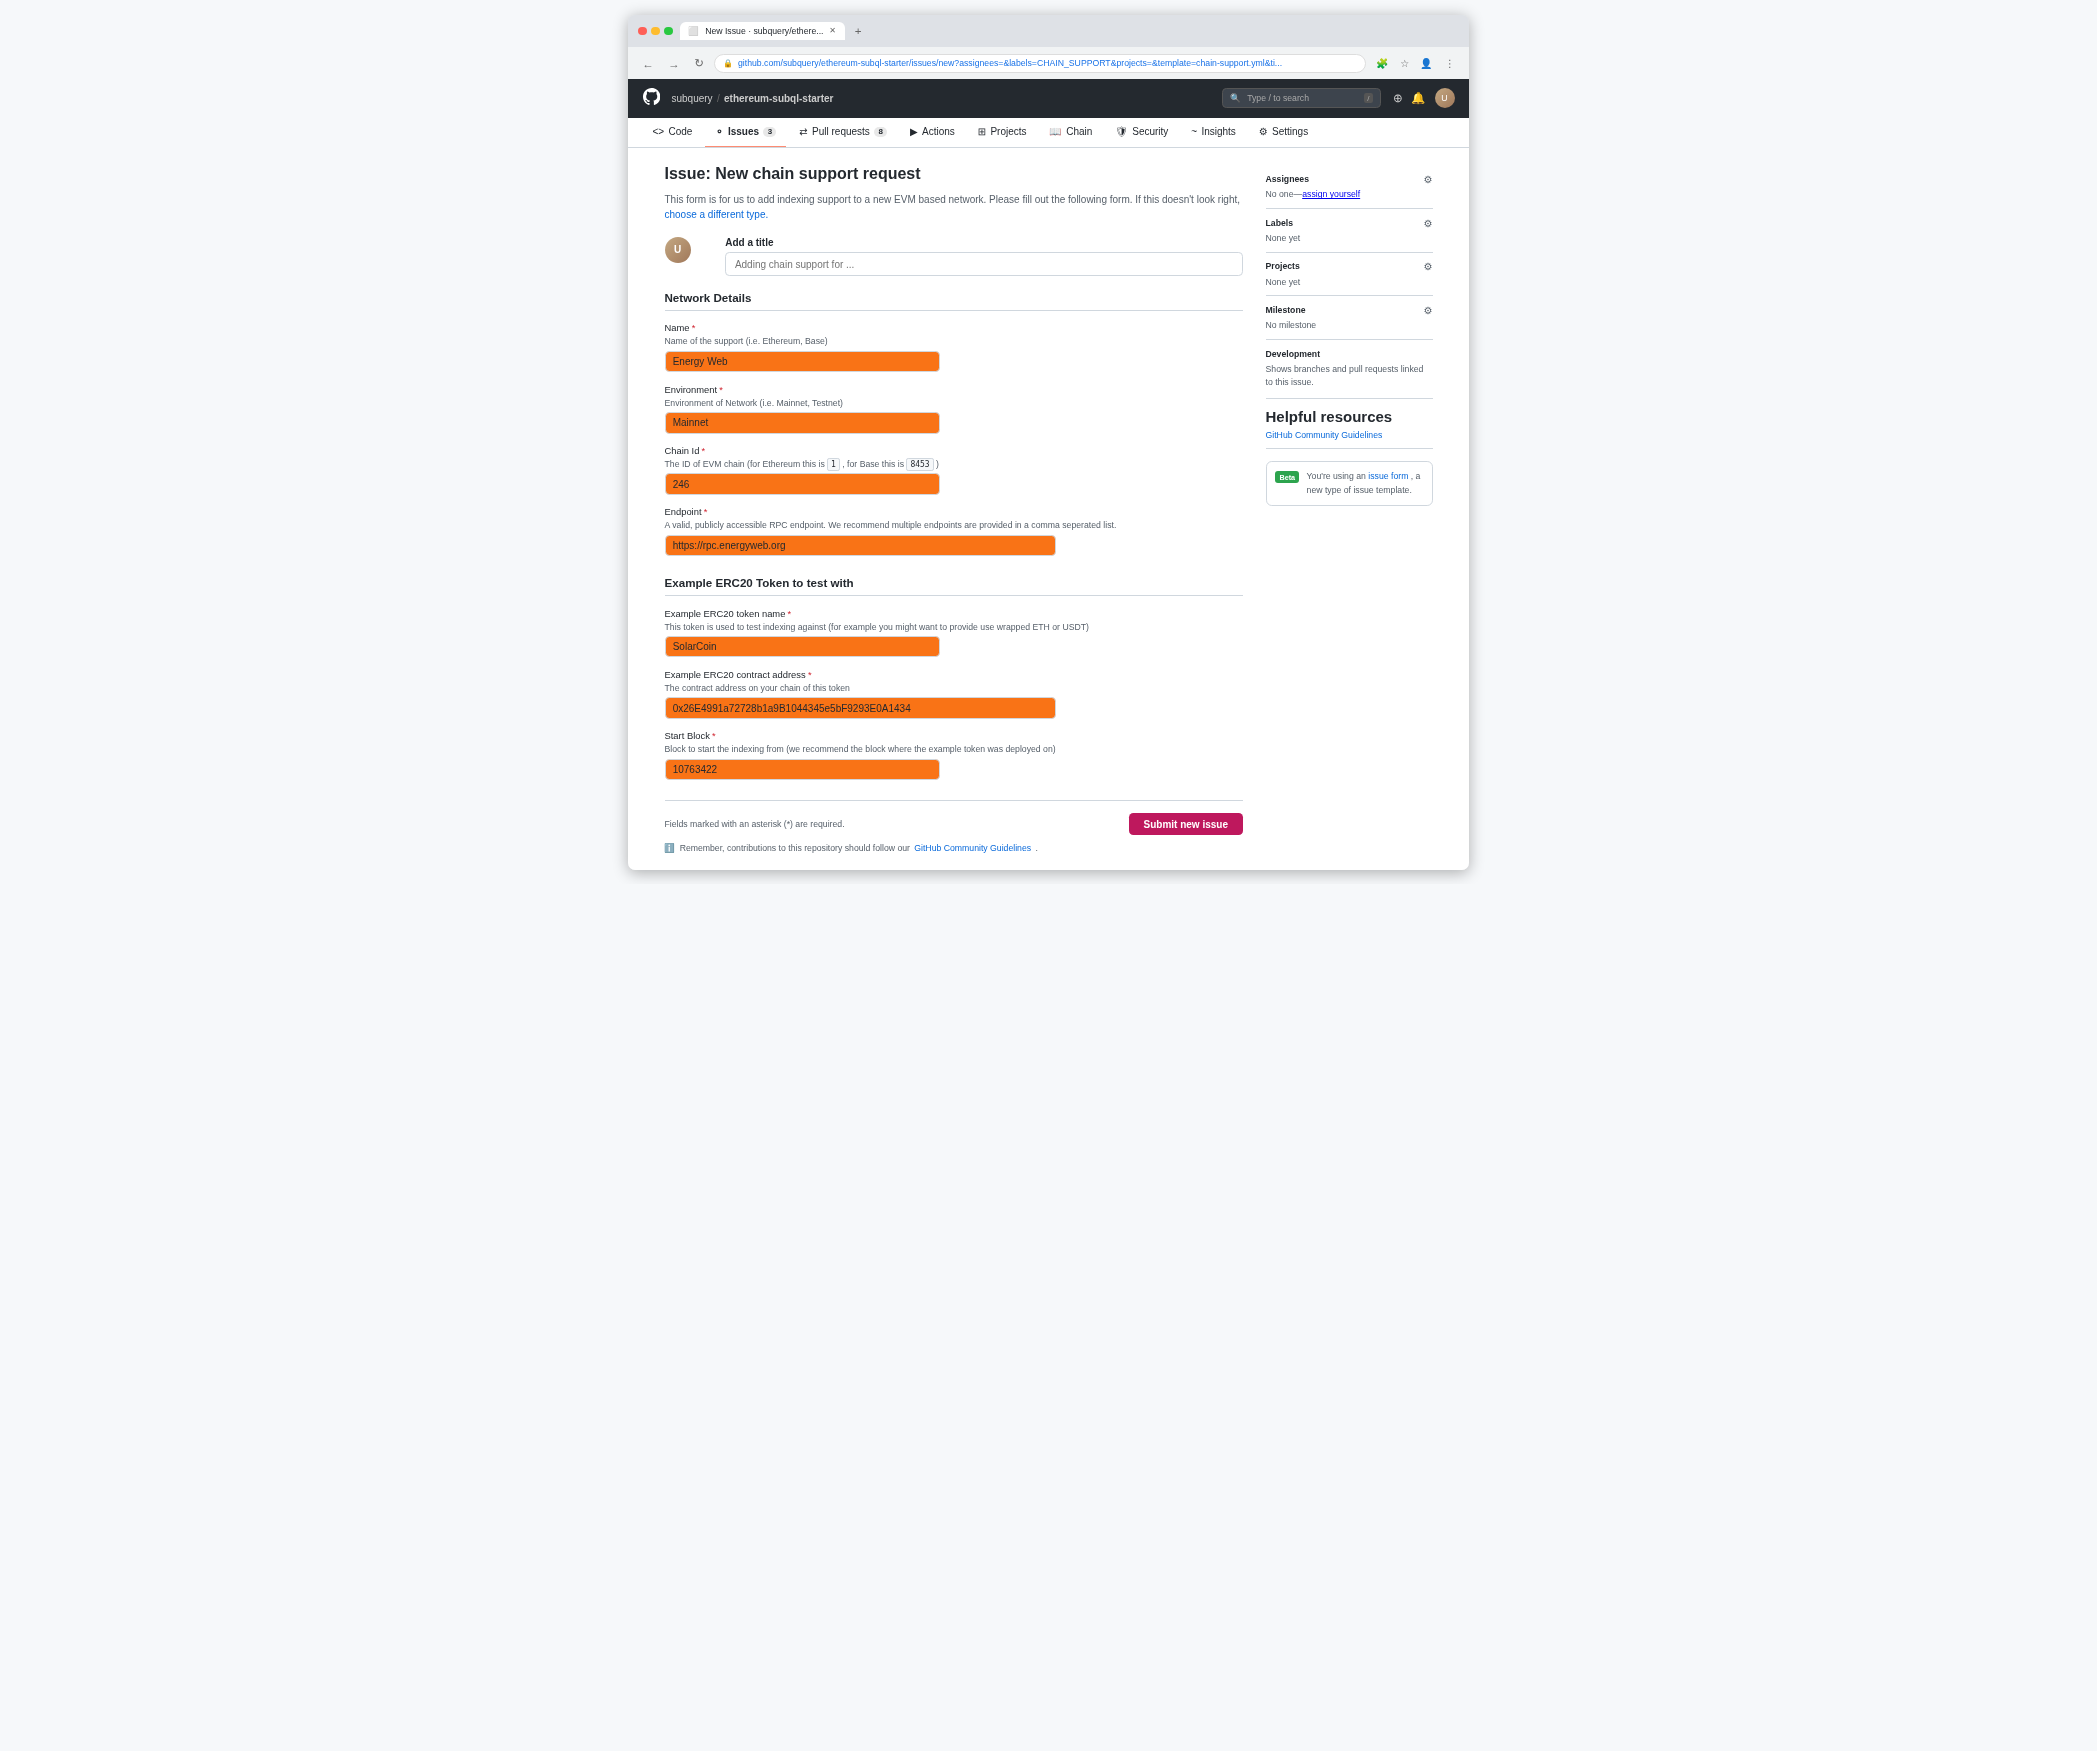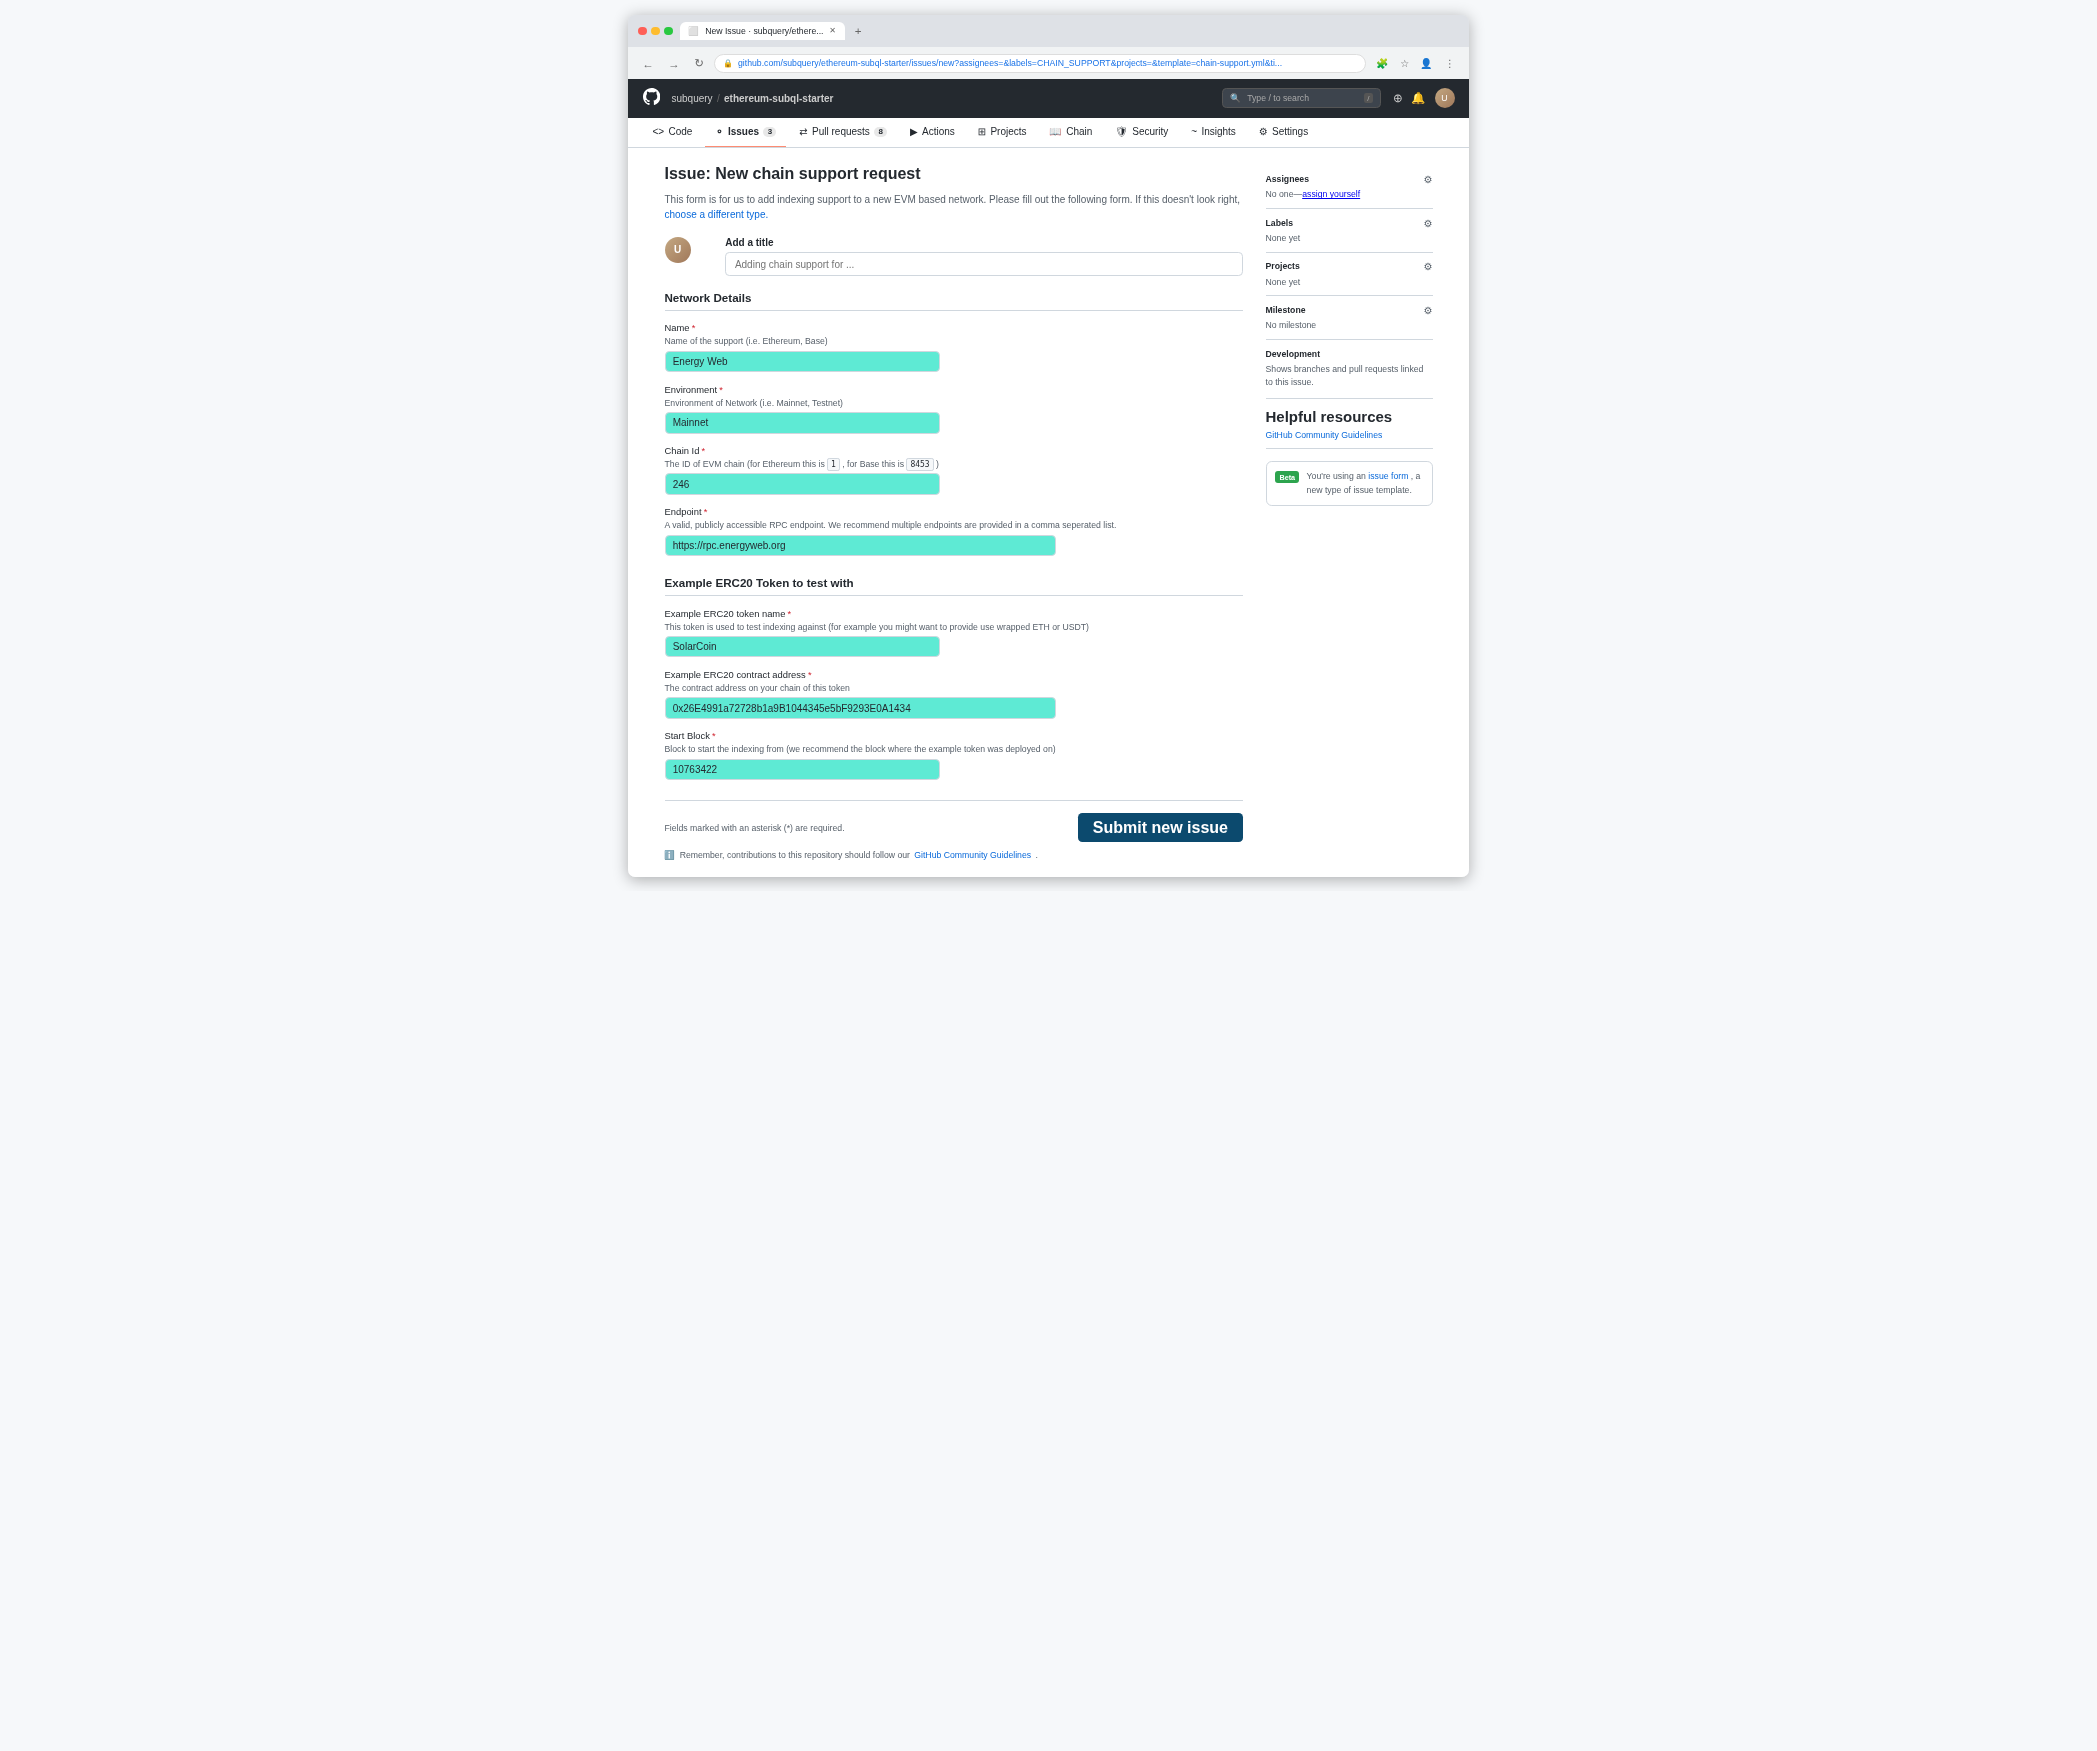--- a/index.html
+++ b/index.html
@@ -61,28 +61,28 @@
 
     
     .form-section { margin-bottom: 20px; }
     .form-section-title { font-size: 11.6px; font-weight: 700; margin-bottom: 11.6px; padding-bottom: 5.8px; border-bottom: 0.7px solid #d0d7de; color: #24292f; }
 
     .field-group { margin-bottom: 11.6px; }
     .field-label { font-size: 9.4px; font-weight: 400; color: #24292f; margin-bottom: 2.9px; display: flex; align-items: flex-end; gap: 2.2px; }
     .required-star { color: #cf222e; }
     .field-hint { font-size: 8.7px; color: #57606a; margin-bottom: 4.3px; }
     .field-hint code { background: #f6f8fa; padding: 0.7px 2.9px; border-radius: 2.2px; font-family: monospace; font-size: 8px; color: #24292f; border: 0.7px solid #d0d7de; }
-    .field-input { width: 100%; max-width: 275px; padding: 4.3px 7.2px; border: 0.7px solid #d0d7de; border-radius: 4.3px; font-size: 10px; color: #24292f; background: #5eead4; outline: none; }
+    .field-input { width: 100%; max-width: 275px; padding: 4.3px 7.2px; border: 0.7px solid #d0d7de; border-radius: 4.3px; font-size: 10px; color: #24292f; background: #f97316; outline: none; }
     .field-input.wide { max-width: 391px; }
 
     
     .form-footer { border-top: 0.7px solid #d0d7de; padding-top: 11.6px; margin-top: 17.4px; display: flex; flex-direction: column; gap: 7.2px; }
     .form-footer-row { display: flex; justify-content: space-between; align-items: center; }
     .fields-note { font-size: 8.7px; color: #57606a; }
-    .submit-btn { background: #0c4a6e; color: #fff; border: none; border-radius: 4.3px; padding: 5.8px 14.5px; font-size: 16px; font-weight: 600; cursor: pointer; }
+    .submit-btn { background: #be185d; color: #fff; border: none; border-radius: 4.3px; padding: 5.8px 14.5px; font-size: 10px; font-weight: 600; cursor: pointer; }
     .contribution-note { font-size: 8.7px; color: #57606a; display: flex; align-items: center; gap: 4.3px; }
     .contribution-note a { color: #0969da; text-decoration: none; }
 
     
     .sidebar-section { padding: 8.7px 0; border-bottom: 0.7px solid #d0d7de; }
     .sidebar-section:last-child { border-bottom: none; }
     .sidebar-section-header { display: flex; justify-content: space-between; align-items: flex-start; margin-bottom: 4.3px; }
     .sidebar-section-title { font-size: 8.7px; font-weight: 600; color: #24292f; }
     .sidebar-gear { color: #57606a; font-size: 10px; cursor: pointer; }
     .sidebar-value { font-size: 8.7px; color: #57606a; }

